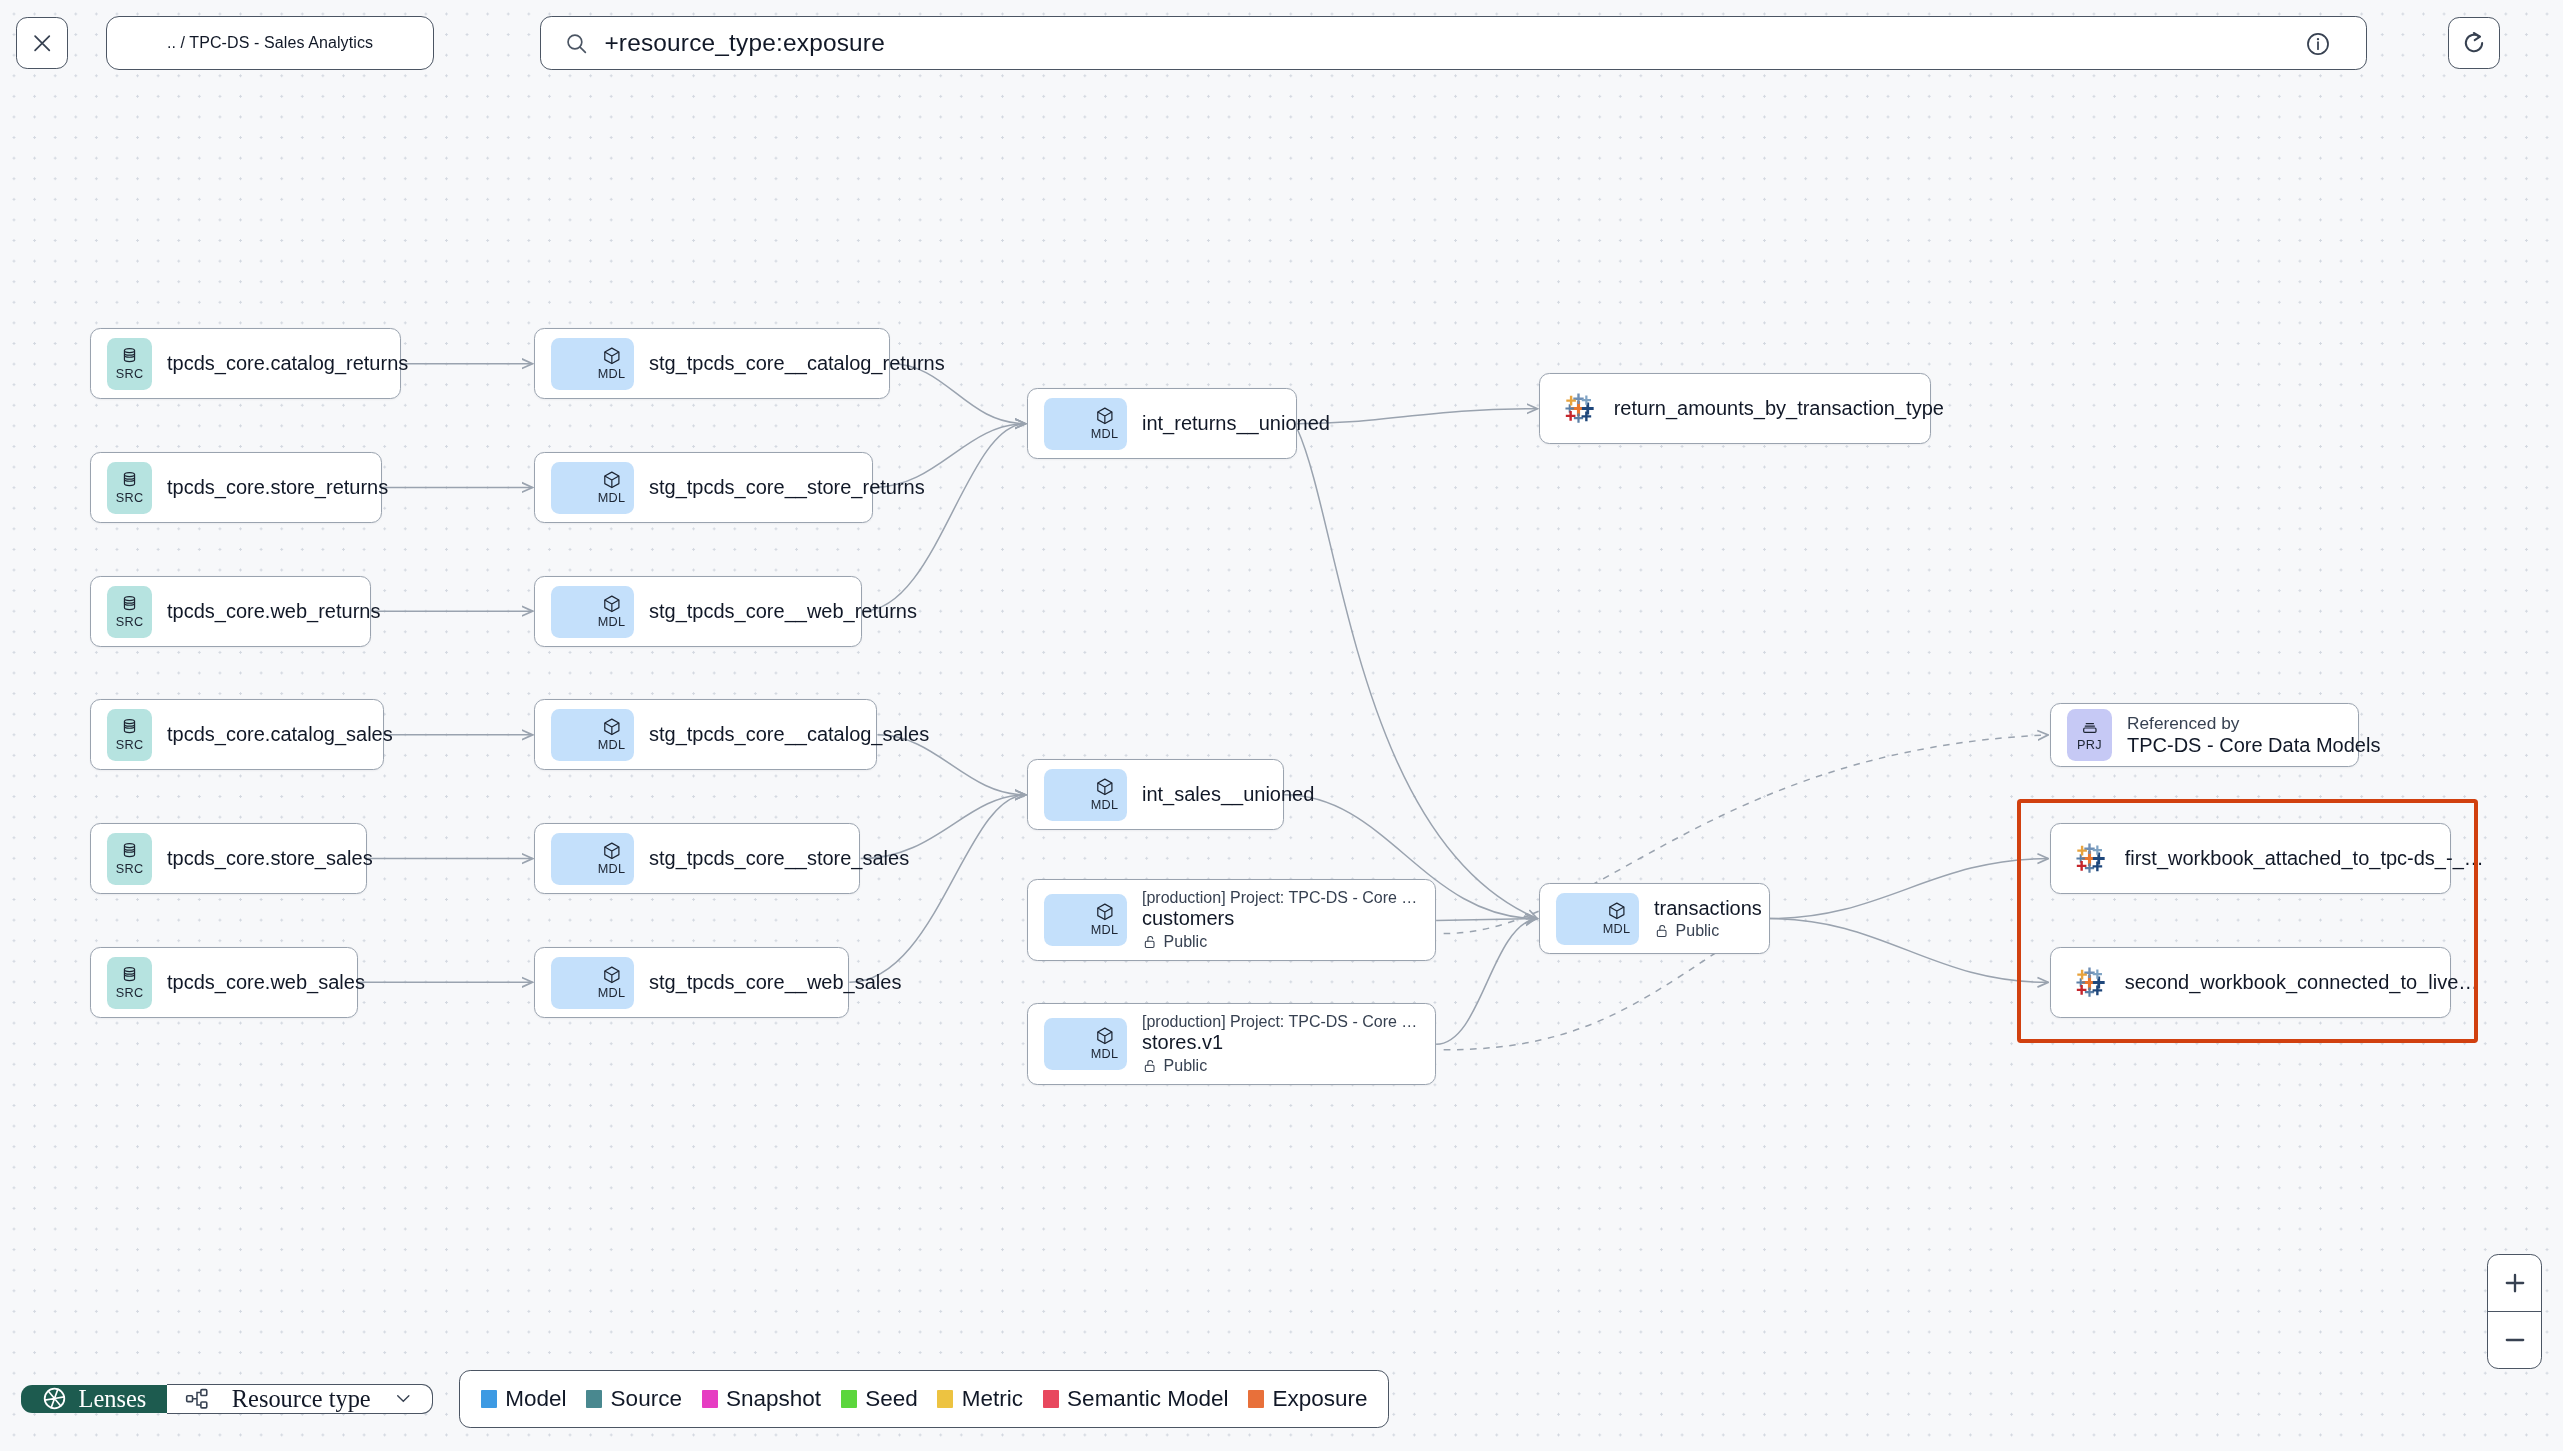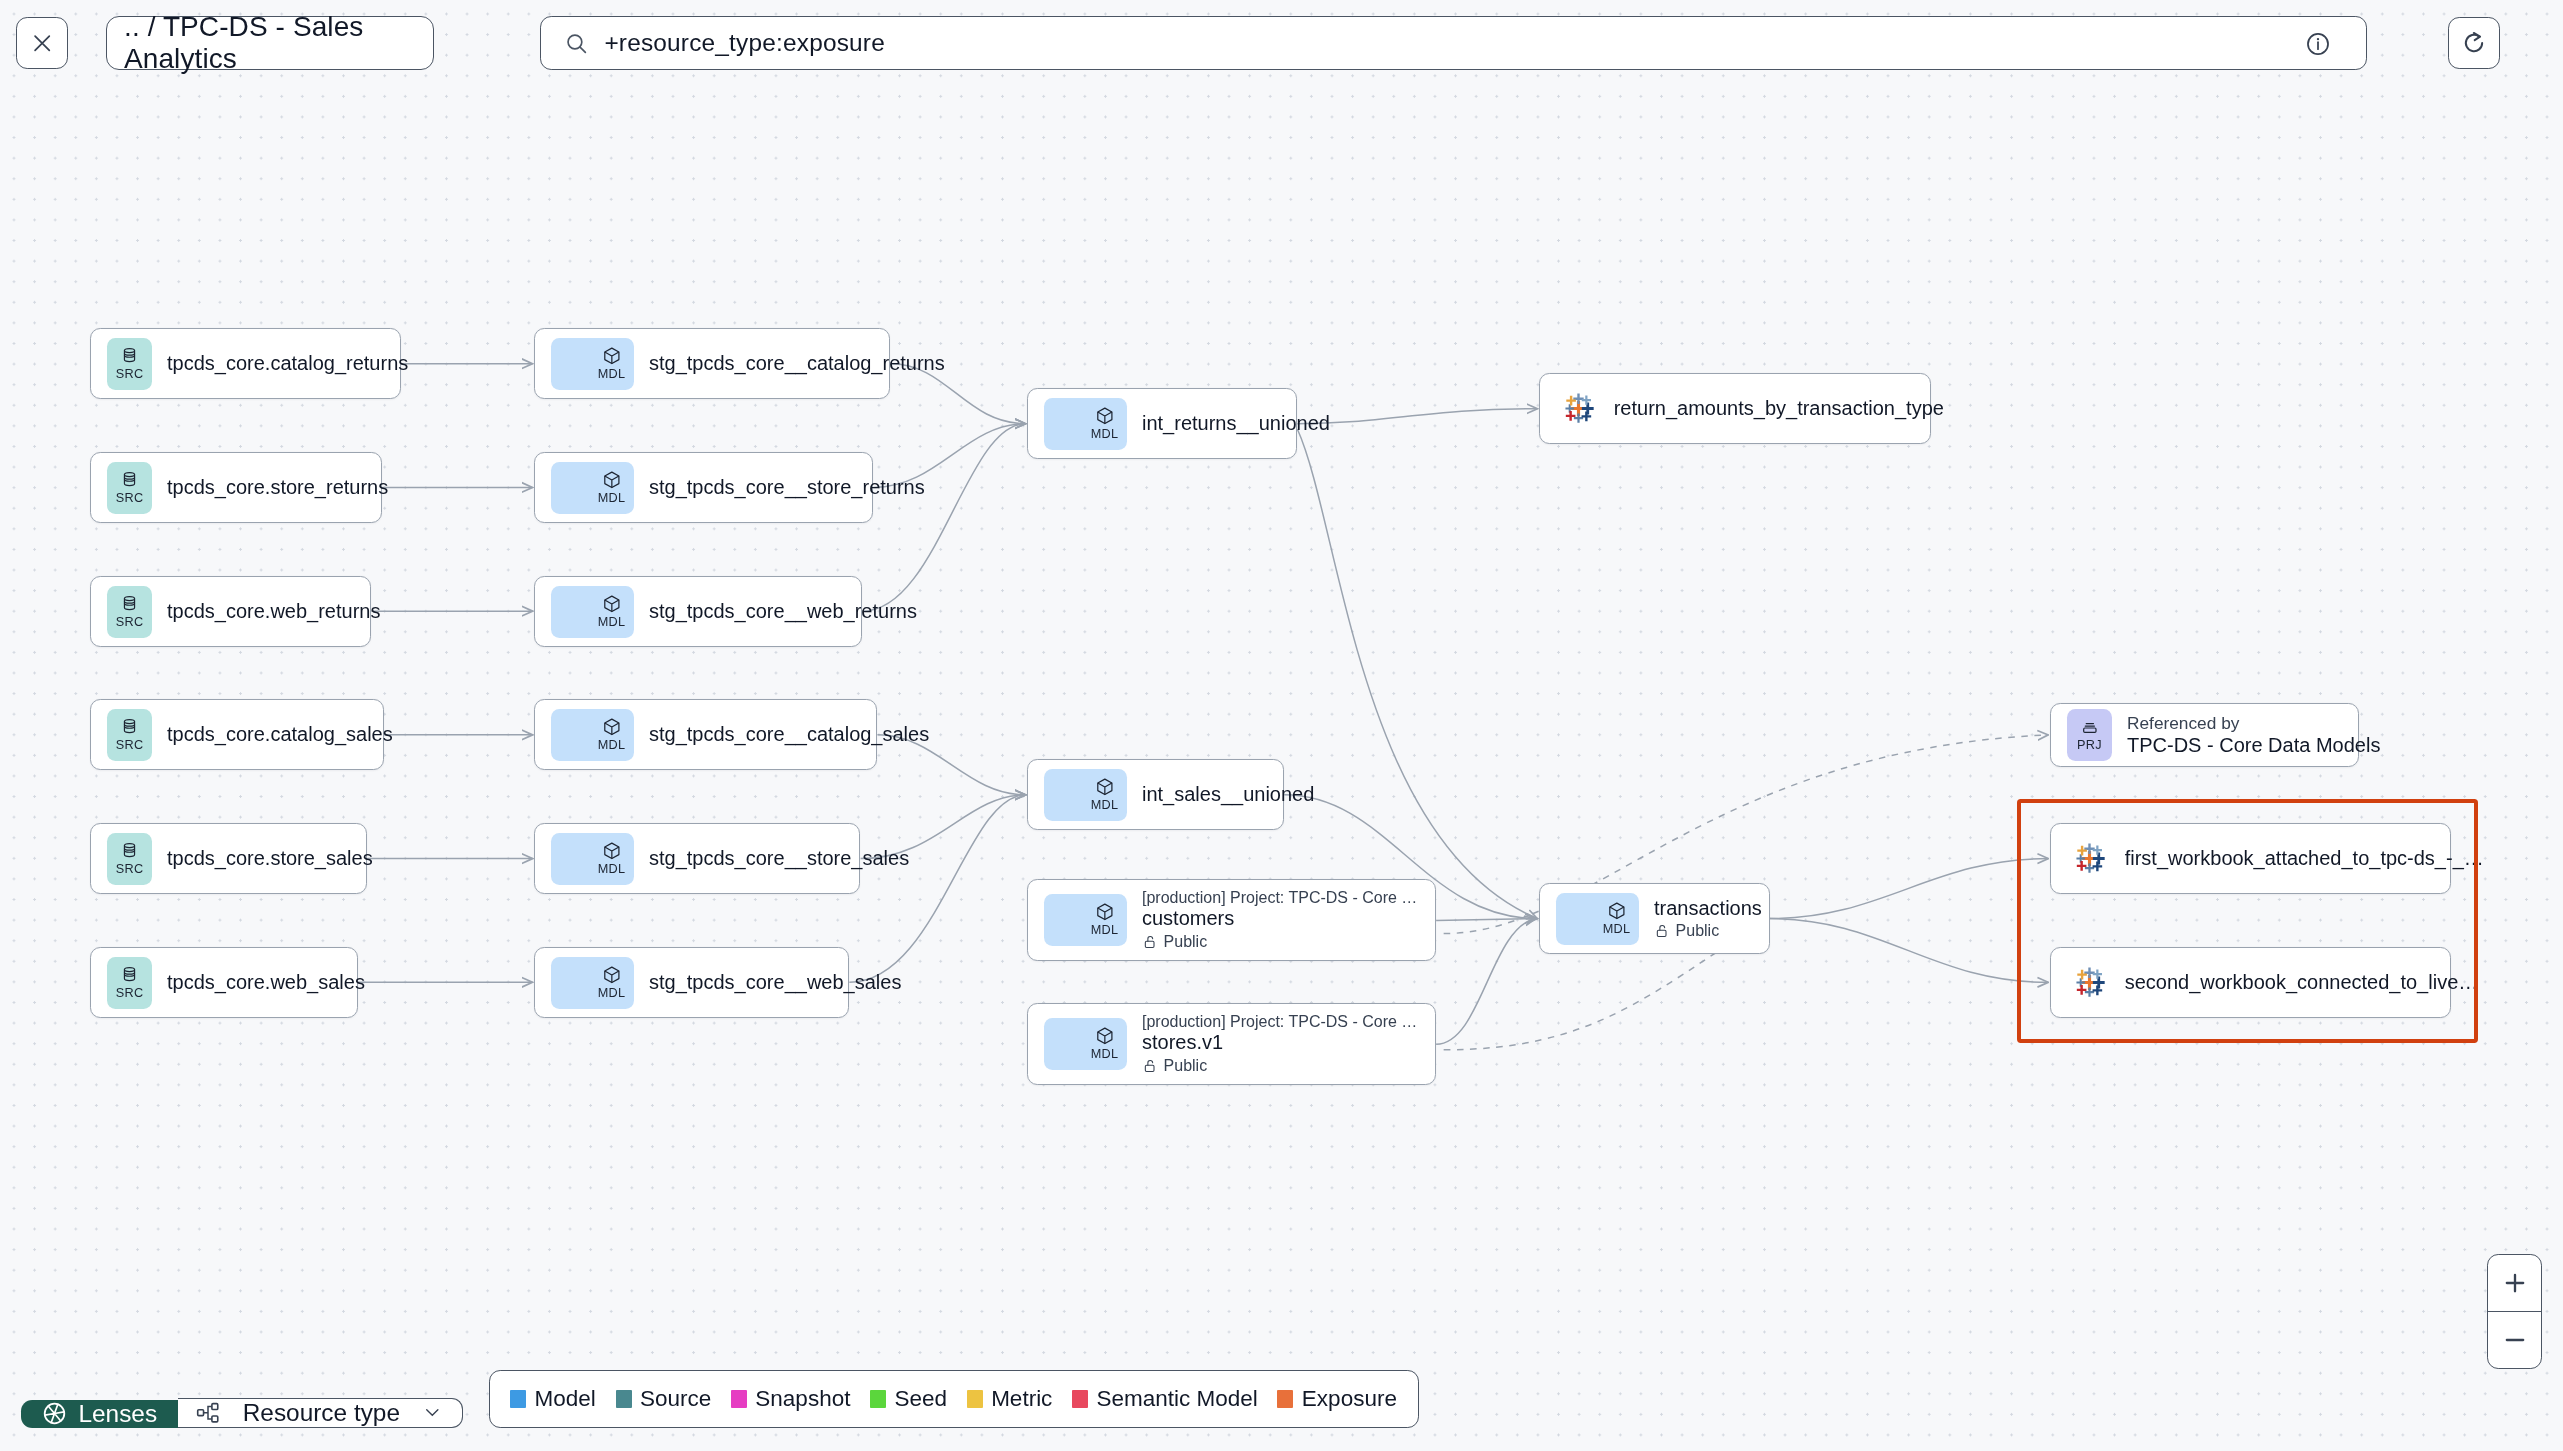--- a/index.html
+++ b/index.html
@@ -21,21 +21,21 @@
   }
   
   #topbar{position:absolute;top:0;left:0;width:2563px;height:109px;pointer-events:none;}
   .tb-btn{
     position:absolute;background:#ffffff;border:1.5px solid #4b5563;
     border-radius:11.2px;display:flex;align-items:center;justify-content:center;
     box-sizing:border-box;pointer-events:auto;
   }
   #close-btn{left:16px;top:17px;width:52px;height:52px;}
   #breadcrumb-btn{left:106px;top:16px;width:328px;height:54px;border-radius:13px;
-    font-size:28px;letter-spacing:0.1px;color:#111827;padding:0 17px;}
+    font-size:16px;letter-spacing:0.1px;color:#111827;padding:0 17px;}
   #searchbar{
     position:absolute;left:540px;top:16px;width:1827px;height:54px;
     background:#fff;border:1.5px solid #4b5563;border-radius:11.2px;
     display:flex;align-items:center;box-sizing:border-box;pointer-events:auto;
   }
   #search-icon{margin-left:23.4px;margin-right:15px;display:flex;}
   #search-value{font-size:24.4px;color:#111827;letter-spacing:0.2px;flex:1;}
   #info-btn{position:absolute;right:34px;top:0;height:54px;display:flex;align-items:center;pointer-events:auto;}
   #refresh-btn{left:2448px;top:17px;width:52px;height:52px;}
   
@@ -63,21 +63,21 @@
   .tableau-ico{width:37px;height:37px;flex:0 0 auto;margin-left:19.7px;margin-right:17px;}
   
   #highlight-box{
     position:absolute;border:4.7px solid #d1400f;border-radius:3.7px;box-sizing:border-box;
     pointer-events:none;
   }
   
   #edges{position:absolute;inset:0;pointer-events:none;}
   
   #bottombar{position:absolute;left:20.6px;bottom:23.4px;display:flex;align-items:center;gap:26px;}
-  #lens-group{display:flex;align-items:flex-end;height:58px;border-radius:11.2px;}
+  #lens-group{display:flex;align-items:center;height:58px;border-radius:11.2px;font-family:Liberation Serif, serif;}
   #lenses-btn{
     background:#1d5b4f;color:#fff;display:flex;align-items:center;gap:10.3px;
     padding:0 20.6px;border-radius:11.2px 0 0 11.2px;font-size:24.4px;
   }
   #resource-type-btn{
     background:#fff;border:1.5px solid #4b5563;border-left:none;
     border-radius:0 11.2px 11.2px 0;display:flex;align-items:center;gap:22px;
     padding:0 19px 0 17px;font-size:24.4px;color:#111827;box-sizing:border-box;
   }
   #legend{

